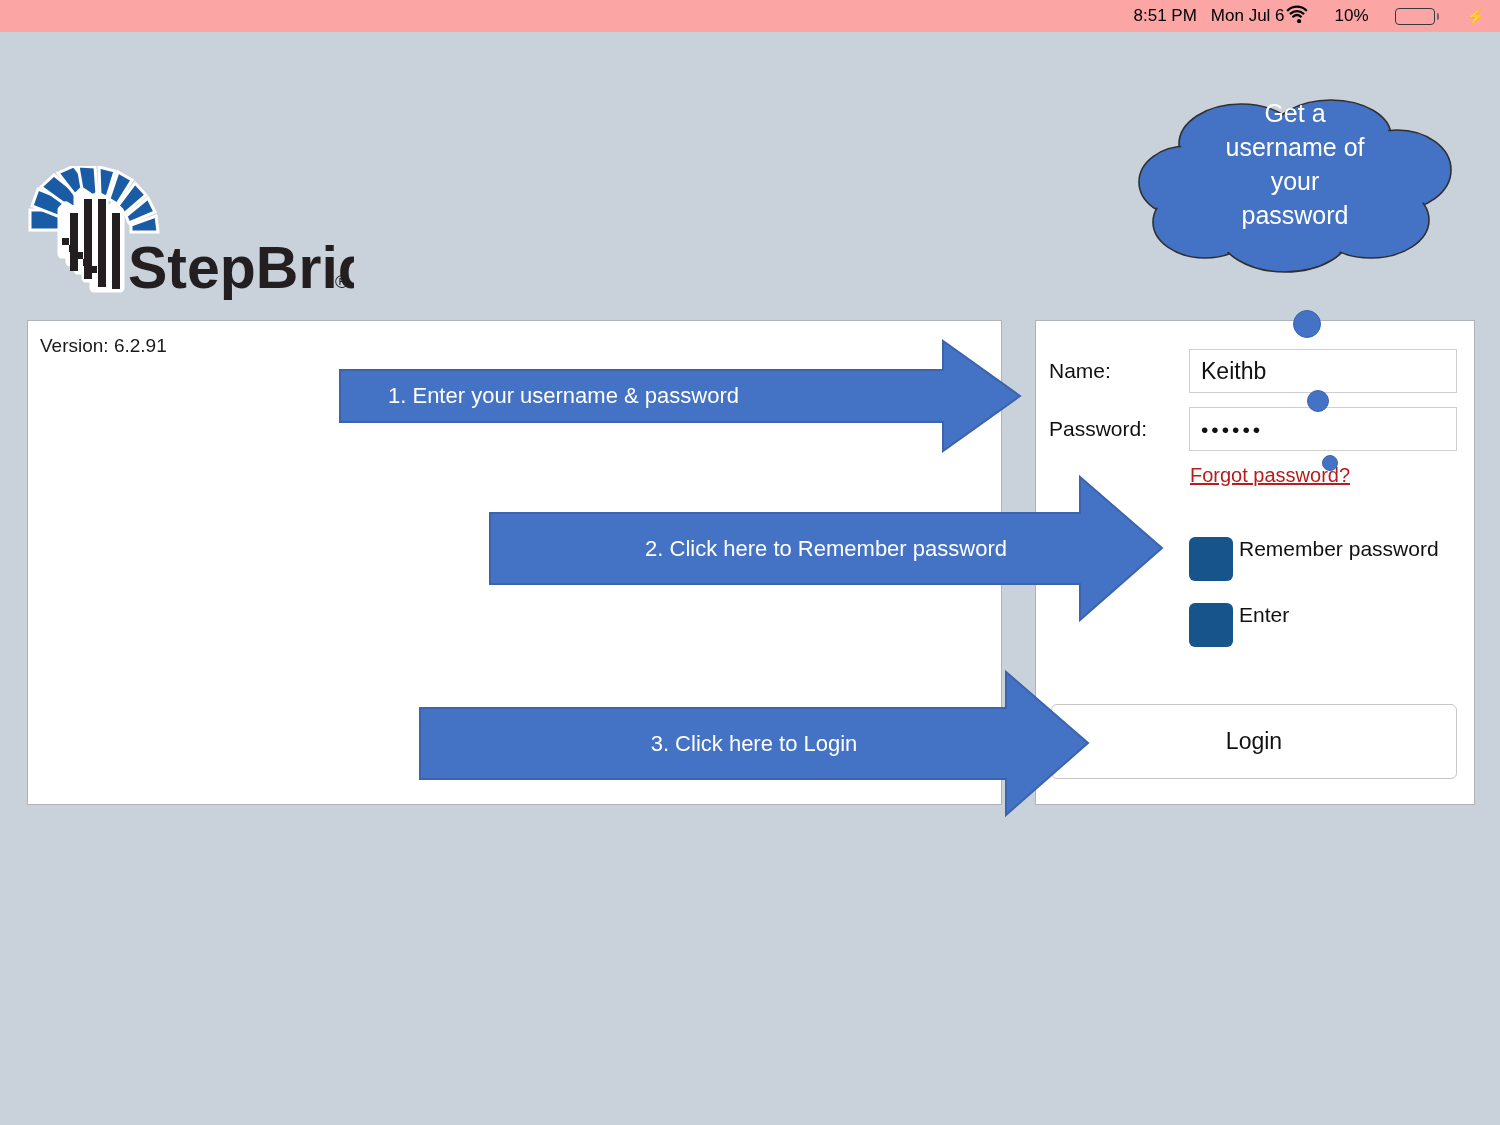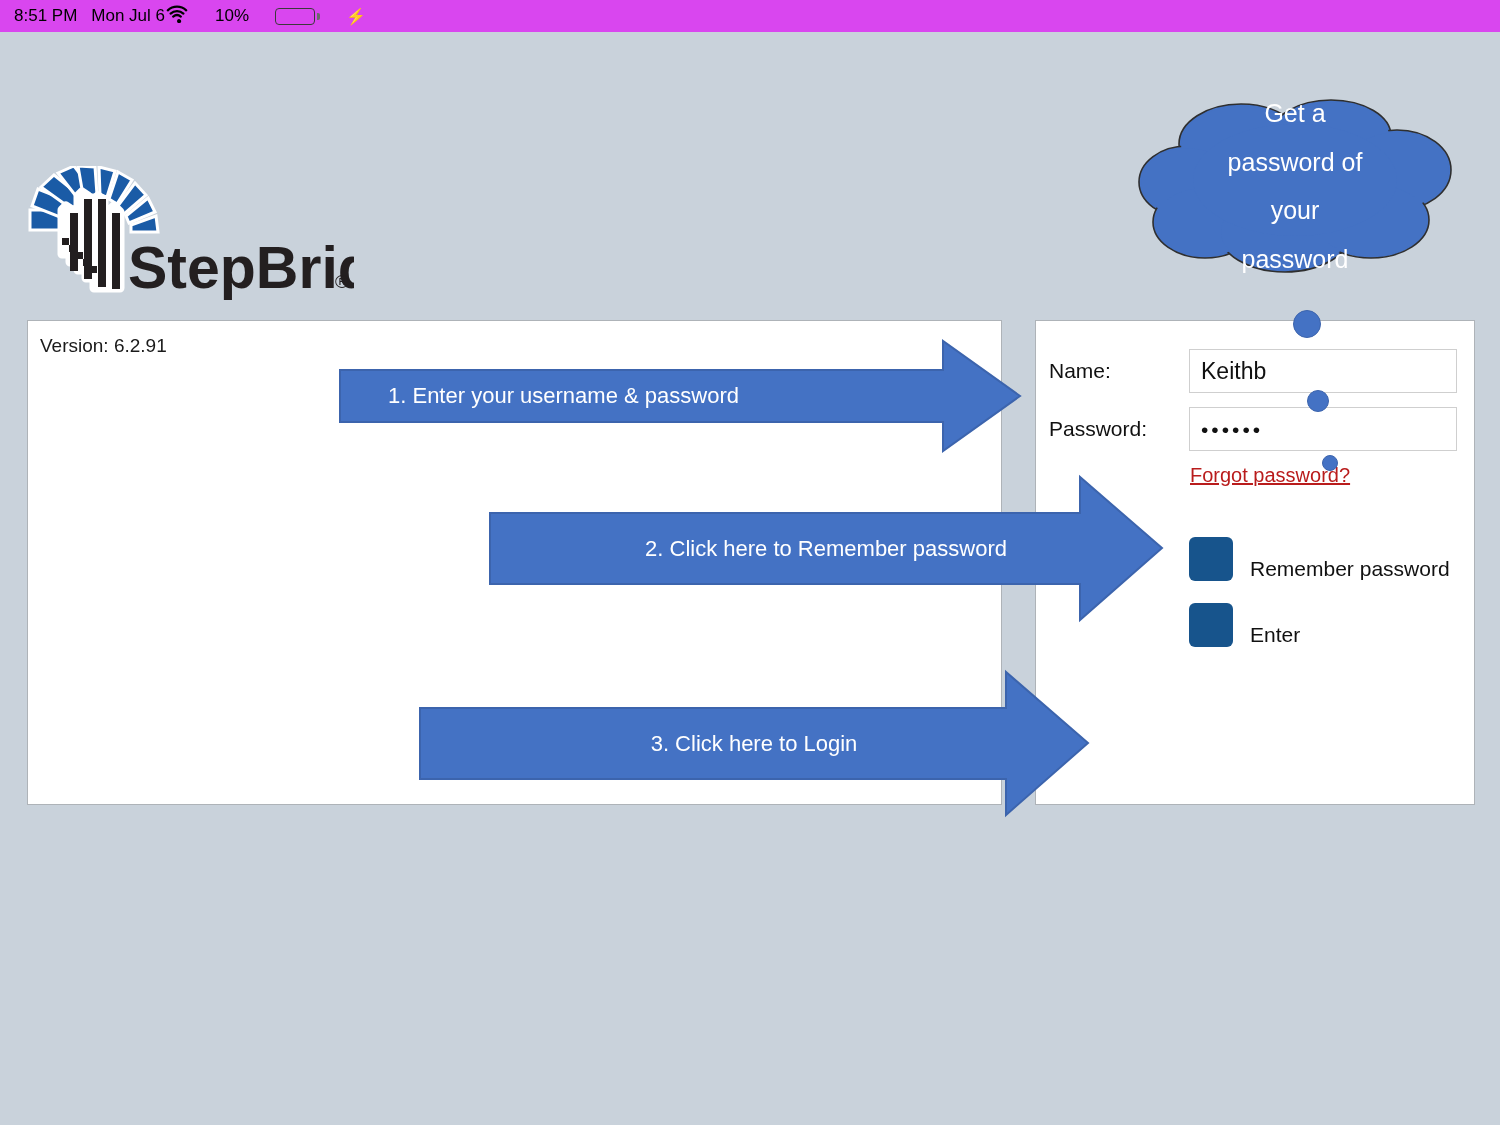--- a/index.html
+++ b/index.html
@@ -13,24 +13,24 @@
     font-family: "Liberation Sans", sans-serif;
     background: #c9d2db;
     position: relative;
   }
 
   
   #status-bar {
     position: absolute;
     left: 0; top: 0;
     width: 1500px; height: 29px;
-    background: #d946ef;
-    display: flex;
-    align-items: center;
-    justify-content: flex-start;
+    background: #fca5a5;
+    display: flex;
+    align-items: center;
+    justify-content: flex-end;
     padding: 16px 14px;
     box-sizing: border-box;
     z-index: 60;
   }
   .sb-left {
     display: flex;
     align-items: center;
     gap: 14px;
     font-size: 17px;
     color: #000;
@@ -140,22 +140,22 @@
     left: 154px; top: 143px;
     font-size: 20px;
     color: #b91c1c;
     text-decoration: underline;
     cursor: pointer;
   }
 
   .check-row {
     position: absolute;
     display: flex;
-    align-items: flex-end;
-    gap: 17px;
+    align-items: flex-start;
+    gap: 6px;
   }
   .check-box {
     width: 44px; height: 44px;
     background: #17548c;
     border-radius: 6px;
   }
   .check-label {
     font-size: 21px;
     color: #111;
   }
@@ -208,21 +208,21 @@
     z-index: 30;
   }
   #cloud-callout svg { display: block; }
   #cloud-text {
     position: absolute;
     left: 0; top: 0;
     width: 320px; height: 180px;
     display: flex;
     flex-direction: column;
     align-items: center;
-    justify-content: space-between;
+    justify-content: flex-start;
     color: #ffffff;
     font-size: 25px;
     line-height: 1.36;
     text-align: center;
     pointer-events: none;
   }
 
   
   .trail-dot {
     position: absolute;
@@ -326,20 +326,21 @@
   <div class="check-row" id="check-remember">
     <div class="check-box"></div>
     <div class="check-label">Remember password</div>
   </div>
 
   <div class="check-row" id="check-audio">
     <div class="check-box"></div>
     <div class="check-label">Enter</div>
   </div>
 
+  <div id="login-button">Login</div>
 </div>
 
 <div class="arrow" id="arrow-1">
   <svg width="680" height="110" viewBox="0 0 680 110">
     <polygon points="0,29 603,29 603,0 680,55 603,110 603,81 0,81" fill="#4472c4" stroke="#3c64ad" stroke-width="2"></polygon>
   </svg>
   <div class="arrow-text">1. Enter your username &amp; password</div>
 </div>
 
 <div class="arrow" id="arrow-2">
@@ -374,21 +375,21 @@
       <ellipse cx="262" cy="74" rx="52" ry="38"></ellipse>
       <ellipse cx="52" cy="86" rx="46" ry="34"></ellipse>
       <ellipse cx="70" cy="126" rx="50" ry="34"></ellipse>
       <ellipse cx="150" cy="136" rx="64" ry="38"></ellipse>
       <ellipse cx="236" cy="124" rx="56" ry="36"></ellipse>
       <ellipse cx="160" cy="84" rx="102" ry="56"></ellipse>
     </g>
   </svg>
   <div id="cloud-text">
     <span>Get a</span>
-    <span>password of</span>
+    <span>username of</span>
     <span>your</span>
     <span>password</span>
   </div>
 </div>
 
 <div class="trail-dot" id="trail-dot-1"></div>
 <div class="trail-dot" id="trail-dot-2"></div>
 <div class="trail-dot" id="trail-dot-3"></div>
 
 </body></html>

